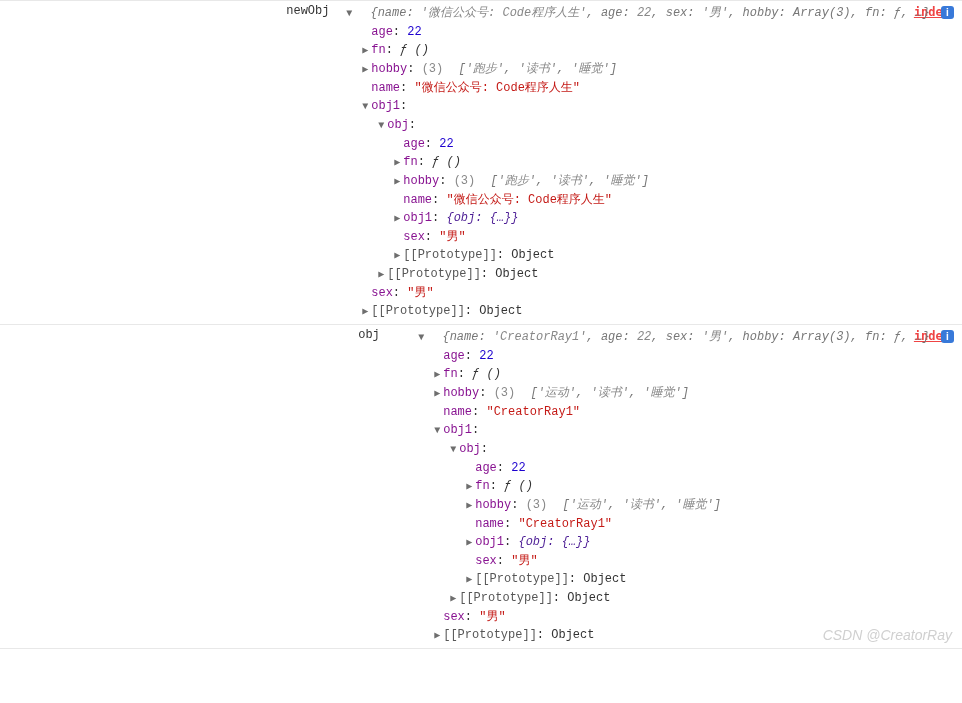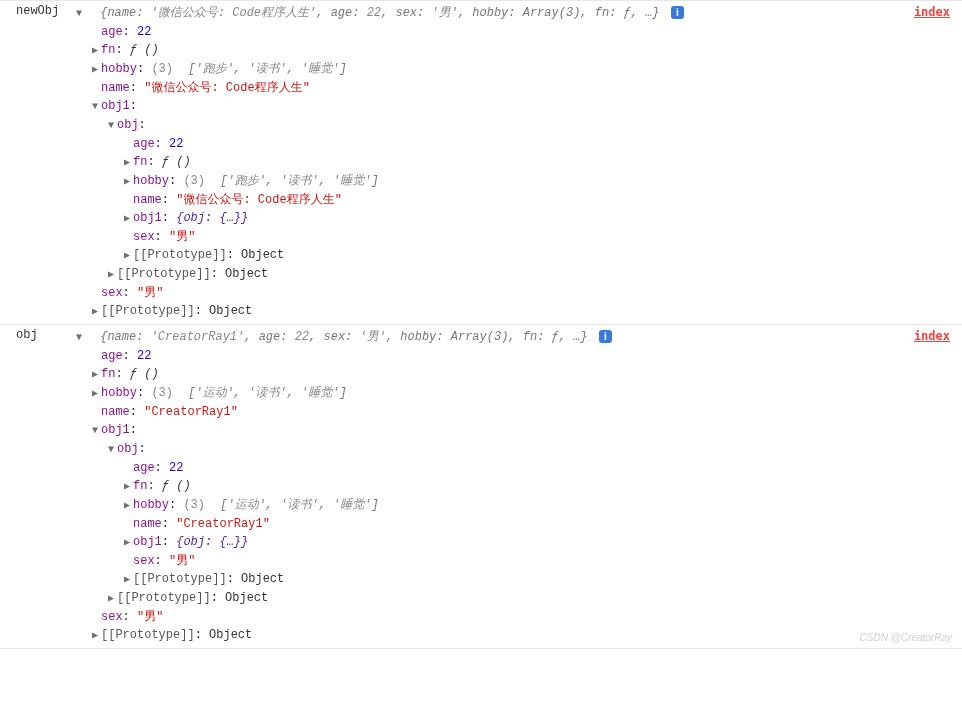--- a/index.html
+++ b/index.html
@@ -12,21 +12,21 @@
     color: #333;
     position: relative;
   }
   .console-entry {
     border-top: 1px solid #e8e8e8;
     border-bottom: 1px solid #e8e8e8;
     padding: 3px 8px 3px 16px;
     position: relative;
   }
   .console-entry + .console-entry { border-top: none; }
-  .top-line { display: flex; align-items: flex-start; }
+  .top-line { display: flex; align-items: flex-start; justify-content: flex-end; }
   .var-label { color: #333; margin-right: 10px; min-width: 48px; }
   .source-link {
     position: absolute;
     right: 12px;
     top: 4px;
     color: #ef4444;
     text-decoration: underline;
     cursor: pointer;
     font-family: Menlo, Consolas, monospace;
     font-weight: bold;
@@ -72,21 +72,21 @@
   .preview .pk { color: #777; }
   .preview .pv-str { color: #888; }
   .preview .pv-num { color: #888; }
   .obj-hint { color: #4c1d95; font-style: italic;}
   .grey { color: #888; }
   .watermark {
     position: absolute;
     right: 10px;
     bottom: 6px;
     color: #d0d0d0;
-    font-size: 10px;
+    font-size: 14px;
     font-family: Arial, sans-serif;
     font-style: italic;
     pointer-events: none;
   }
 </style>
 </head>
 <body>
 
 <div class="console-entry">
   <span class="source-link">index</span>

